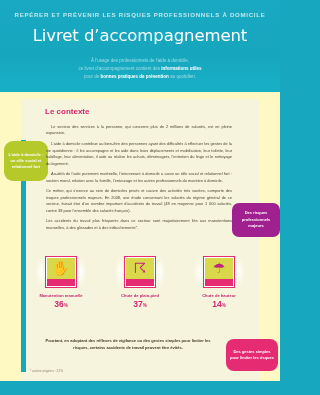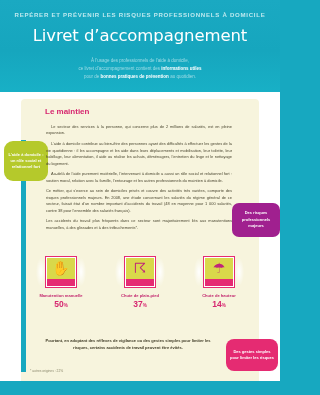--- a/index.html
+++ b/index.html
@@ -2,21 +2,21 @@
 <html><head>
 <meta charset="utf-8">
 <style>
   html,body{margin:0;padding:0;}
   body{
     width:280px;height:395px;overflow:hidden;
     font-family:"Liberation Sans", sans-serif;
     background:#17a8c0;
     position:relative;
   }
-  #page{position:absolute;inset:0;background:#ffffff;}
+  #page{position:absolute;inset:0;background:#fef9c3;}
 
   
   .header{position:absolute;left:0;top:0;width:280px;height:92px;
     background:linear-gradient(180deg,#1aa9c2 0%,#16a6be 55%,#18b0c6 100%);}
   .kicker{position:absolute;left:0;top:11px;width:280px;text-align:center;
     color:#bfe9ef;font-size:6.1px;letter-spacing:.72px;font-weight:700;}
   .title{position:absolute;left:0;top:26px;width:280px;text-align:center;
     color:#ffffff;font-size:16.5px;font-weight:400;letter-spacing:-.1px;
     font-family:"DejaVu Sans", sans-serif;}
   .subtitle{position:absolute;left:52px;top:57px;width:176px;text-align:center;
@@ -88,21 +88,21 @@
     <div class="kicker">REPÉRER ET PRÉVENIR LES RISQUES PROFESSIONNELS À DOMICILE</div>
     <div class="title">Livret d’accompagnement</div>
     <div class="subtitle">
       <span>À l’usage des professionnels de l’aide à domicile,</span><br>
       <span>ce livret d’accompagnement contient des </span><b>informations utiles</b><br>
       <span>pour de </span><b>bonnes pratiques de prévention</b><span> au quotidien.</span>
     </div>
   </div>
 
   <div class="card">
-    <div class="card-title">Le maintien</div>
+    <div class="card-title">Le contexte</div>
   </div>
 
   <div class="stripe"></div>
 
   <div class="badge-green">
     <span>L’aide à domicile : un rôle social et relationnel fort</span>
   </div>
 
   <div class="body">
     <p>Le secteur des services à la personne, qui concerne plus de 2 millions de salariés, est en pleine expansion.</p>
@@ -122,21 +122,21 @@
   <div class="stats">
     <div class="stat">
       <div class="spark l"></div>
       <div class="spark r"></div>
       <div class="pictogram">
         <div class="picto-inner"></div>
         <div class="picto-glyph">✋</div>
         <div class="picto-band"></div>
       </div>
       <div class="stat-label">Manutention manuelle</div>
-      <div class="stat-value"><span>50</span><i>%</i></div>
+      <div class="stat-value"><span>36</span><i>%</i></div>
     </div>
 
     <div class="stat">
       <div class="spark l"></div>
       <div class="spark r"></div>
       <div class="pictogram">
         <div class="picto-inner"></div>
         <div class="picto-glyph">☈</div>
         <div class="picto-band"></div>
       </div>

